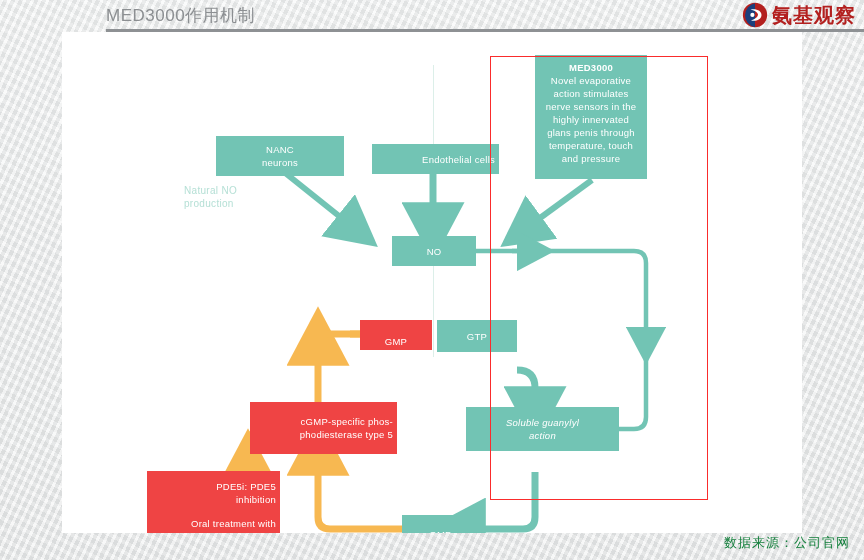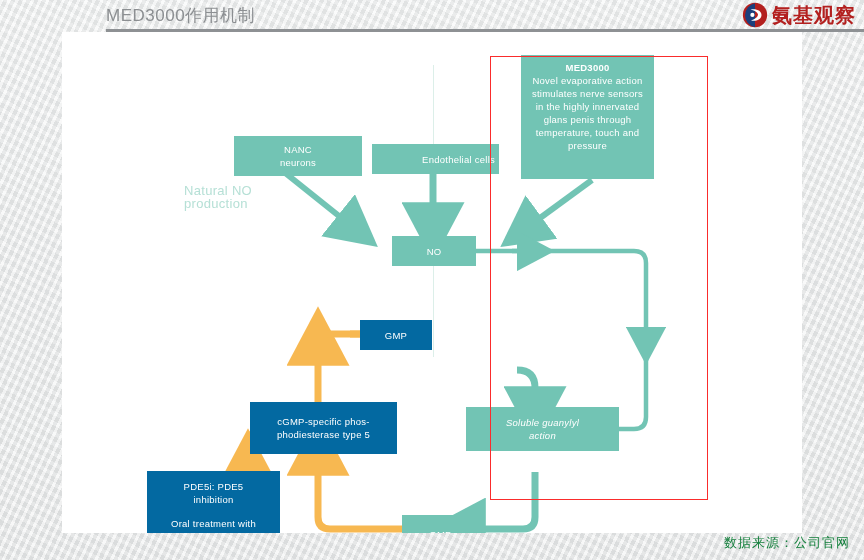--- a/index.html
+++ b/index.html
@@ -53,26 +53,26 @@
     text-align:center;
     color:#ffffff;
     font-size:9.5px;
     line-height:13px;
     letter-spacing:.25px;
     box-sizing:border-box;
     padding:2px 4px;
     z-index:6;
   }
   .teal{background:#72c4b4;}
-  .orange{background:#0369a1;}
+  .orange{background:#ef4444;align-items:flex-end;}
   .node b{font-weight:bold;display:block;}
 
   .caption{
     position:absolute;z-index:6;
-    color:#b6e0d6;font-size:13px;line-height:13px;letter-spacing:.3px;
+    color:#b6e0d6;font-size:10px;line-height:13px;letter-spacing:.3px;
   }
 
   .redbox{
     position:absolute;
     border:1.6px solid #fa2c2c;
     box-sizing:border-box;
     z-index:8;
     pointer-events:none;
   }
   .faintline{
@@ -140,42 +140,45 @@
 
     <path d="M256,380 L256,310" stroke="#f7b851" stroke-width="7" fill="none" marker-end="url(#ahO)"></path>
     <path d="M265,302 L306,302" stroke="#f7b851" stroke-width="7" fill="none"></path>
 
     <path d="M186,440 L186,412 Q186,400 198,400 L214,400" stroke="#f7b851" stroke-width="7" fill="none"></path>
     <path d="M186,452 L186,432" stroke="#f7b851" stroke-width="7" fill="none" marker-end="url(#ahO)"></path>
 
     <path d="M288,302 L300,302" stroke="#f7b851" stroke-width="7" fill="none"></path>
   </svg>
 
-  <div class="node teal" style="left:154px;top:104px;width:128px;height:40px;flex-direction:column;margin-left:18px;">
+  <div class="node teal" style="left:154px;top:104px;width:128px;height:40px;flex-direction:column;">
     <span>NANC</span>
     <span>neurons</span>
   </div>
 
   <div class="node teal" style="left:310px;top:112px;width:127px;height:30px;justify-content:flex-end;">
     <span>Endothelial cells</span>
   </div>
 
-  <div class="node teal" style="left:459px;top:23px;width:133px;height:124px;flex-direction:column;padding:6px 6px;justify-content:flex-start;">
+  <div class="node teal" style="left:473px;top:23px;width:112px;height:124px;flex-direction:column;padding:6px 6px;justify-content:flex-start;">
     <b>MED3000</b>
     <span>Novel evaporative action stimulates nerve sensors in the highly innervated glans penis through temperature, touch and pressure</span>
   </div>
 
   <div class="node teal" style="left:330px;top:204px;width:84px;height:30px;">
     <span>NO</span>
   </div>
 
   <div class="node orange" style="left:298px;top:288px;width:72px;height:30px;">
     <span>GMP</span>
   </div>
 
+  <div class="node teal" style="left:375px;top:288px;width:80px;height:32px;">
+    <span>GTP</span>
+  </div>
 
   <div class="node teal" style="left:404px;top:375px;width:153px;height:44px;flex-direction:column;font-style:italic;">
     <span>Soluble guanylyl</span>
     <span>action</span>
   </div>
 
   <div class="node orange" style="left:188px;top:370px;width:147px;height:52px;flex-direction:column;">
     <span>cGMP-specific phos-</span>
     <span>phodiesterase type 5</span>
   </div>

